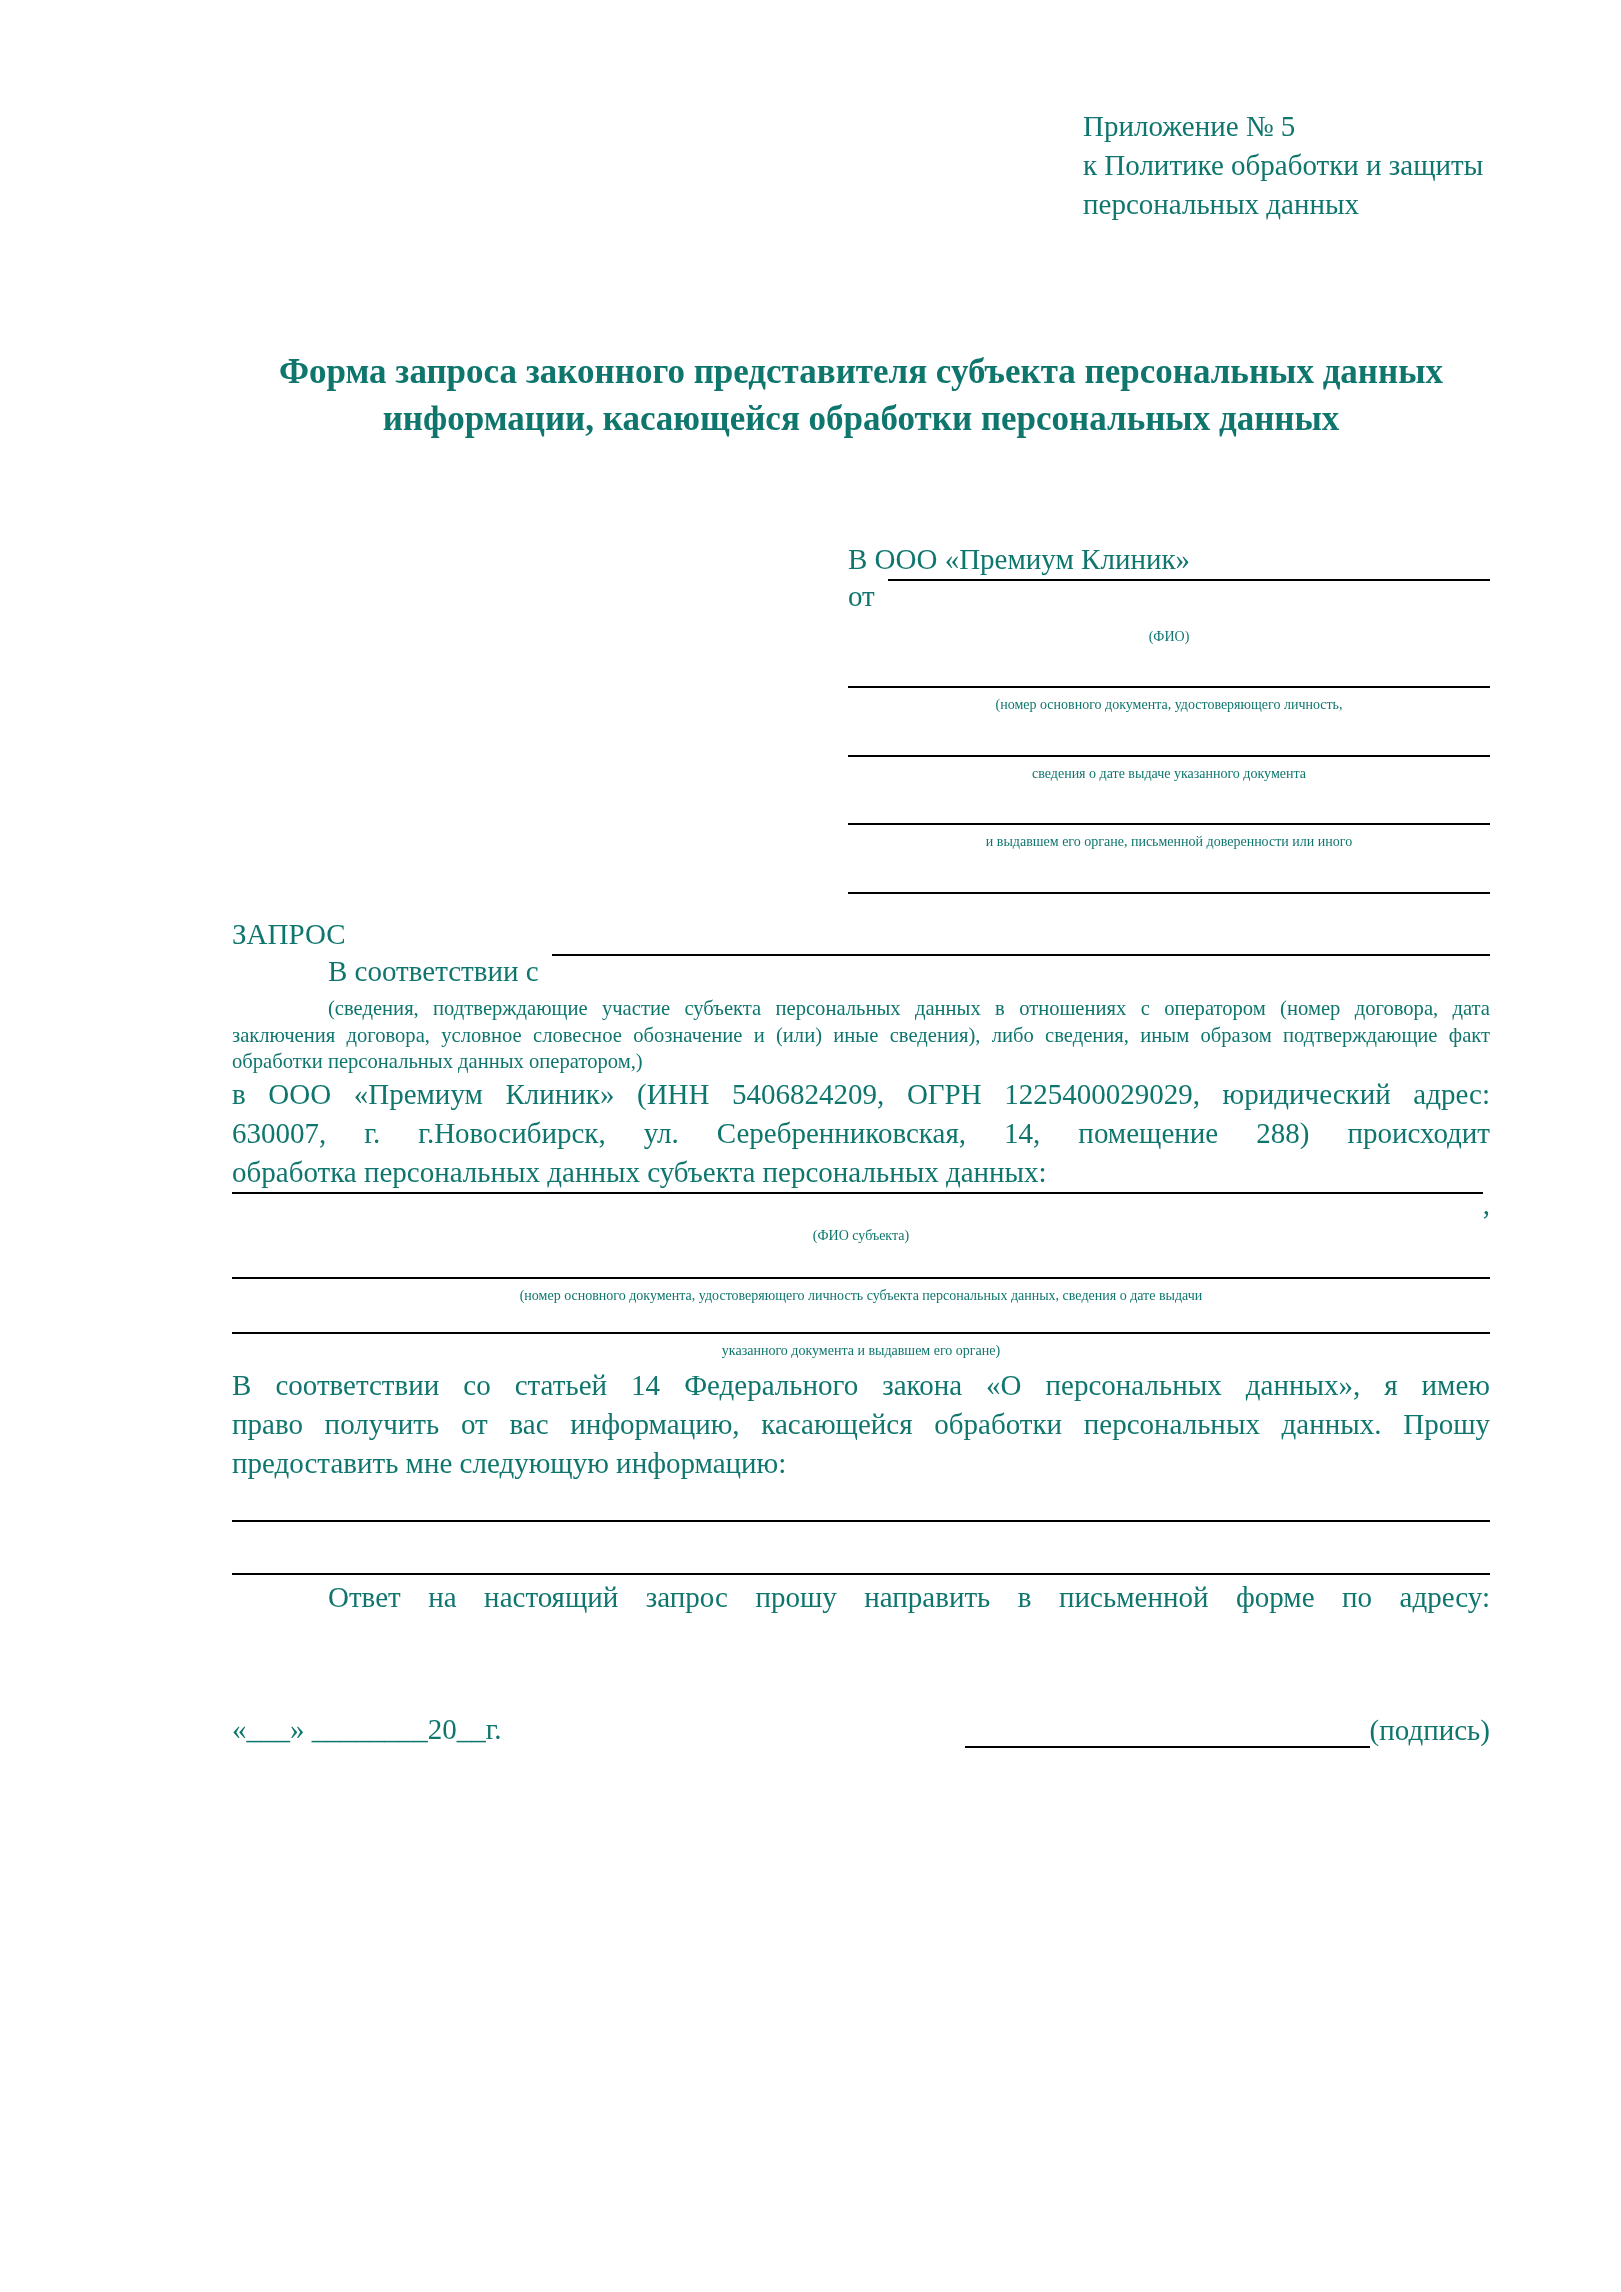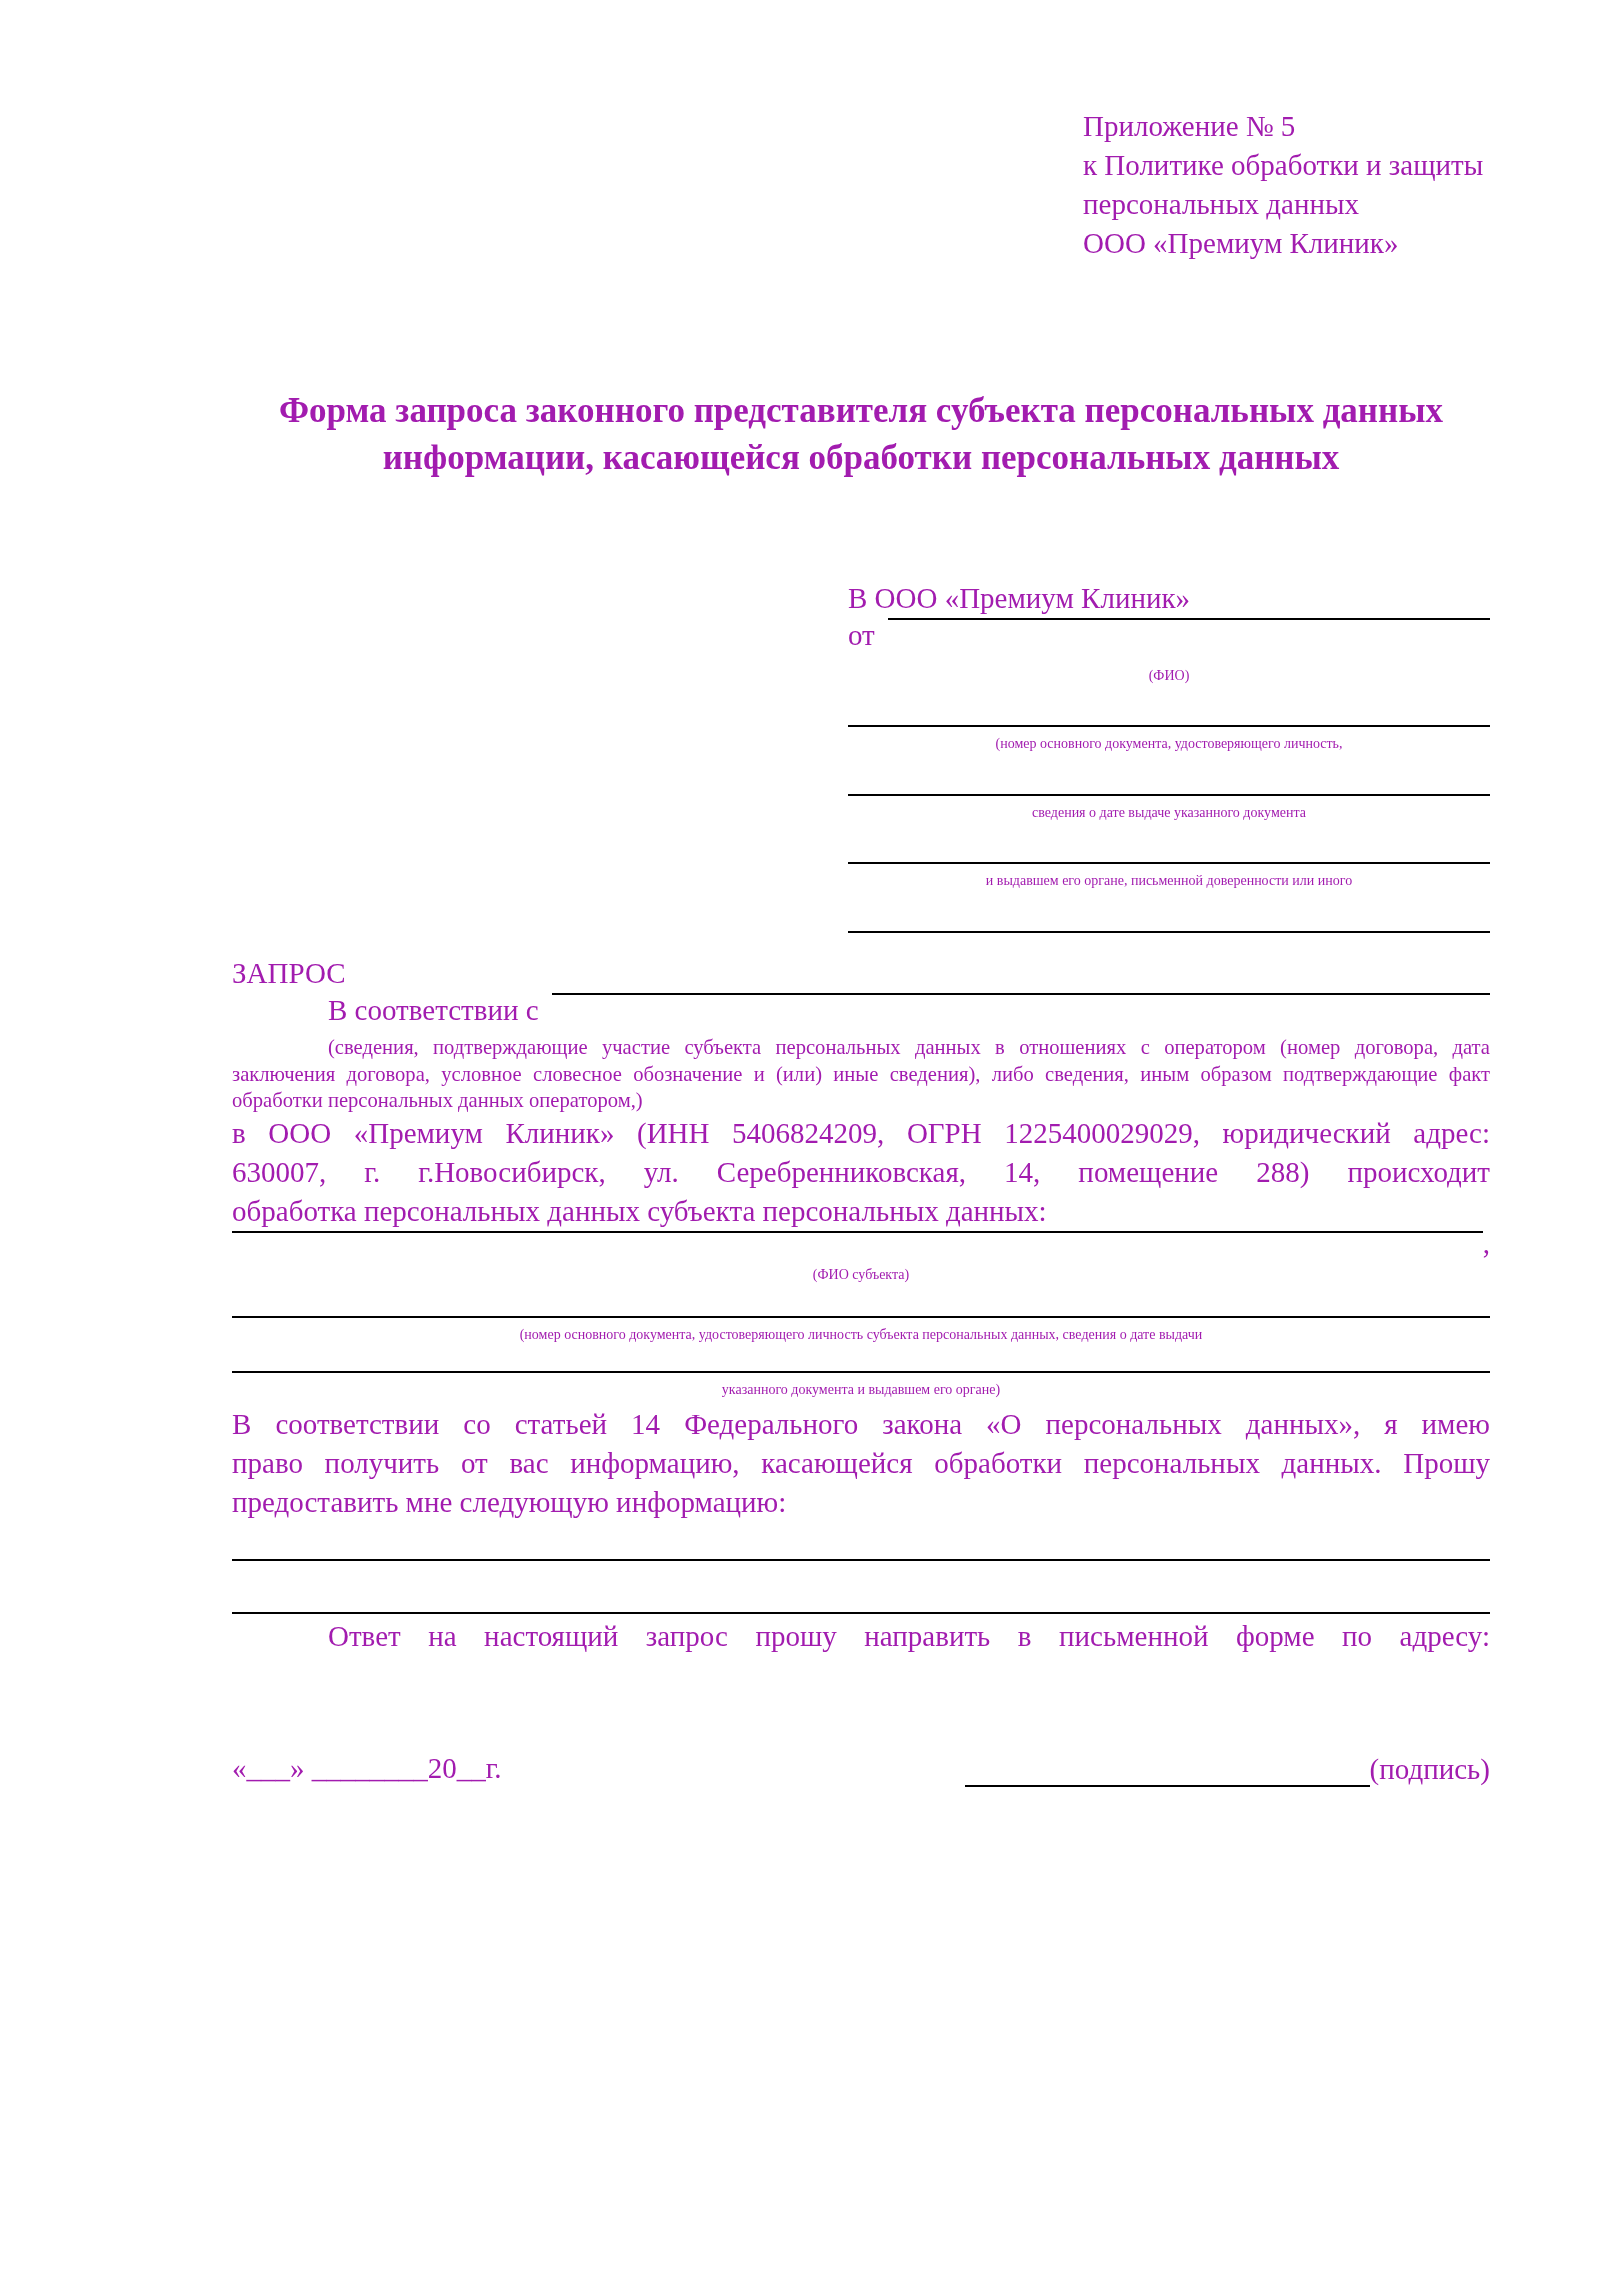--- a/index.html
+++ b/index.html
@@ -1,21 +1,21 @@
 <!DOCTYPE html>
 <html lang="ru"><head>
 <meta charset="utf-8">
 <style>
   html,body{margin:0;padding:0;background:#888;}
   .page{
     position:relative;
     width:1621px;height:2293px;
     margin:0 auto;
     background:#ffffff;
-    color:#a21caf;
+    color:#0f766e;
     font-family:"Liberation Serif","DejaVu Serif",serif;
     font-size:29px;
     overflow:hidden;
   }
   .content{position:absolute;left:232px;top:0;width:1258px;}
 
   
   .appendix{margin:107px 0 0 851px;line-height:39px;}
 
   
@@ -60,21 +60,20 @@
 </head>
 <body>
 
 <div class="page">
   <div class="content">
 
     <div class="appendix">
       <div>Приложение № 5</div>
       <div>к Политике обработки и защиты</div>
       <div>персональных данных</div>
-      <div>ООО «Премиум Клиник»</div>
     </div>
 
     <div class="doc-title">
       <div>Форма запроса законного представителя субъекта персональных данных</div>
       <div>информации, касающейся обработки персональных данных</div>
     </div>
 
     <div class="addr">
       <div class="addr-to">В ООО «Премиум Клиник»</div>
       <div class="addr-from fl">

